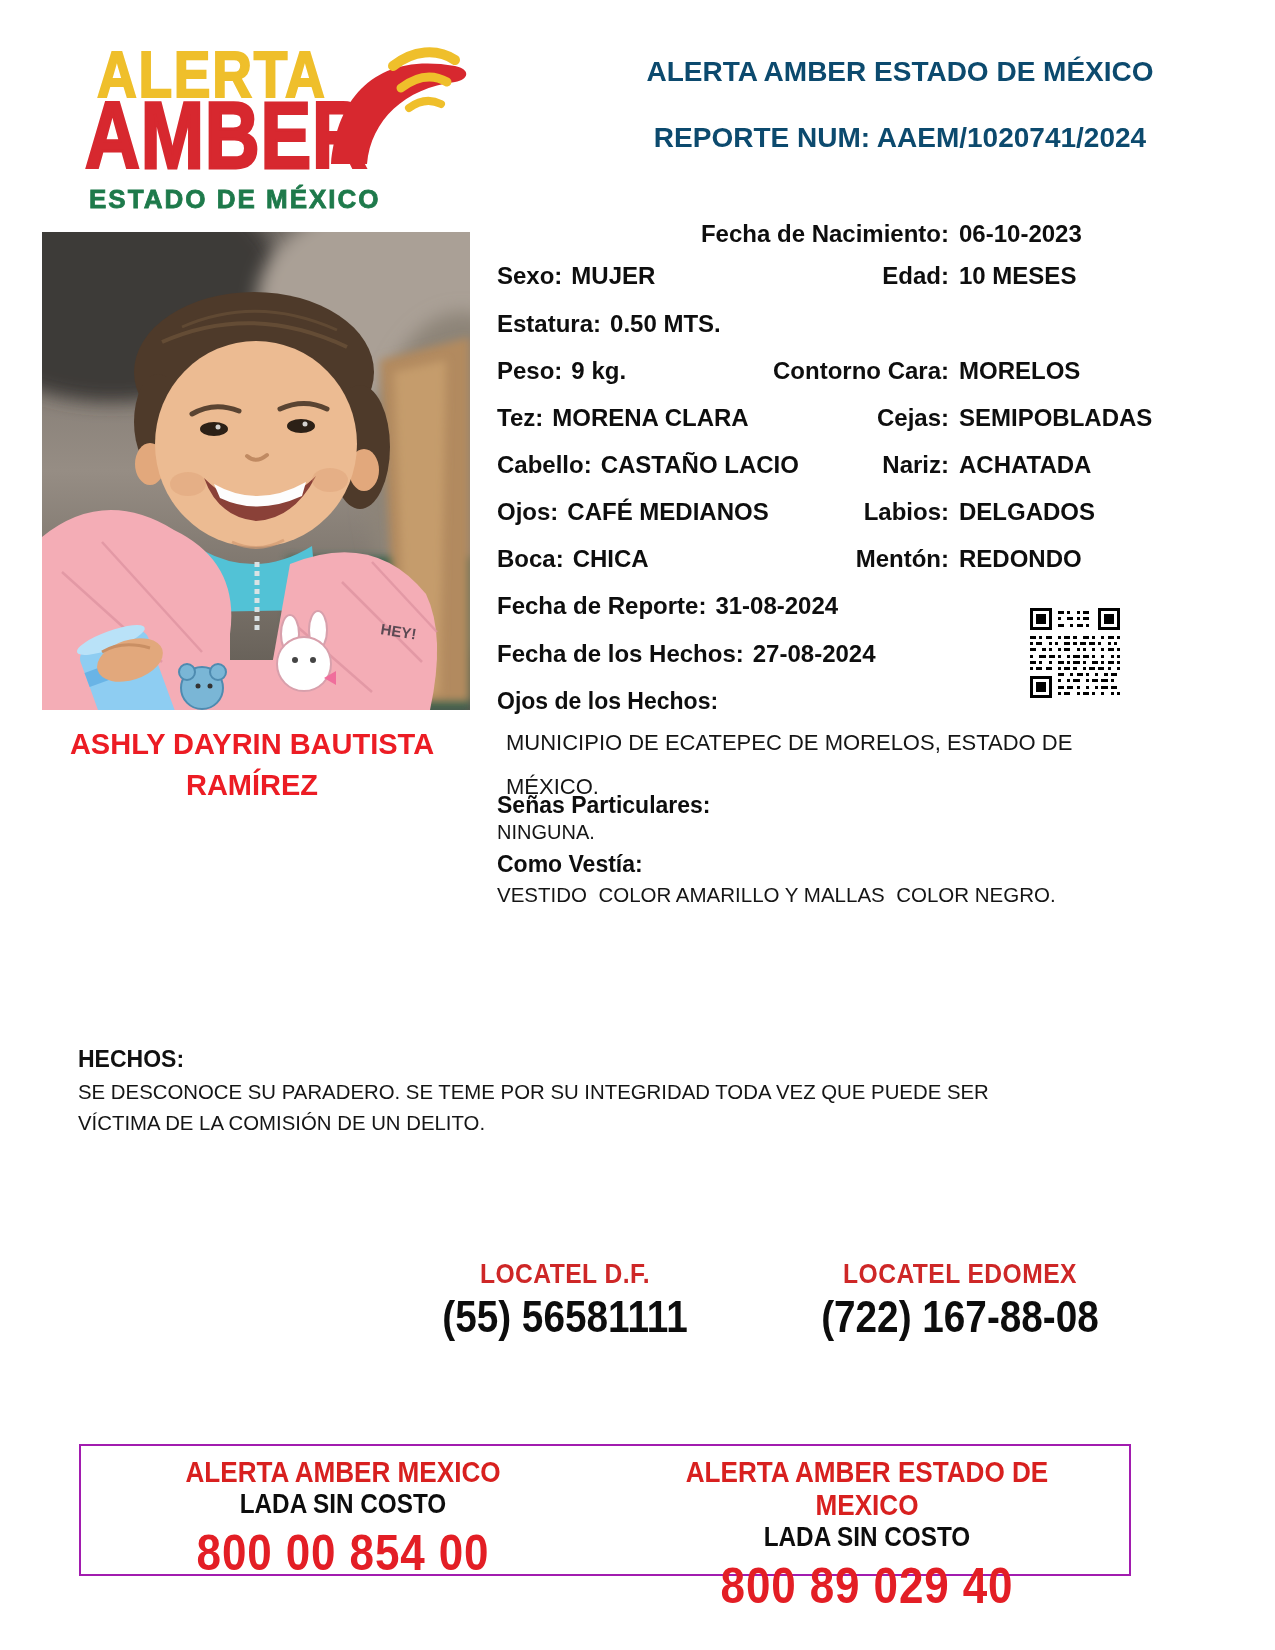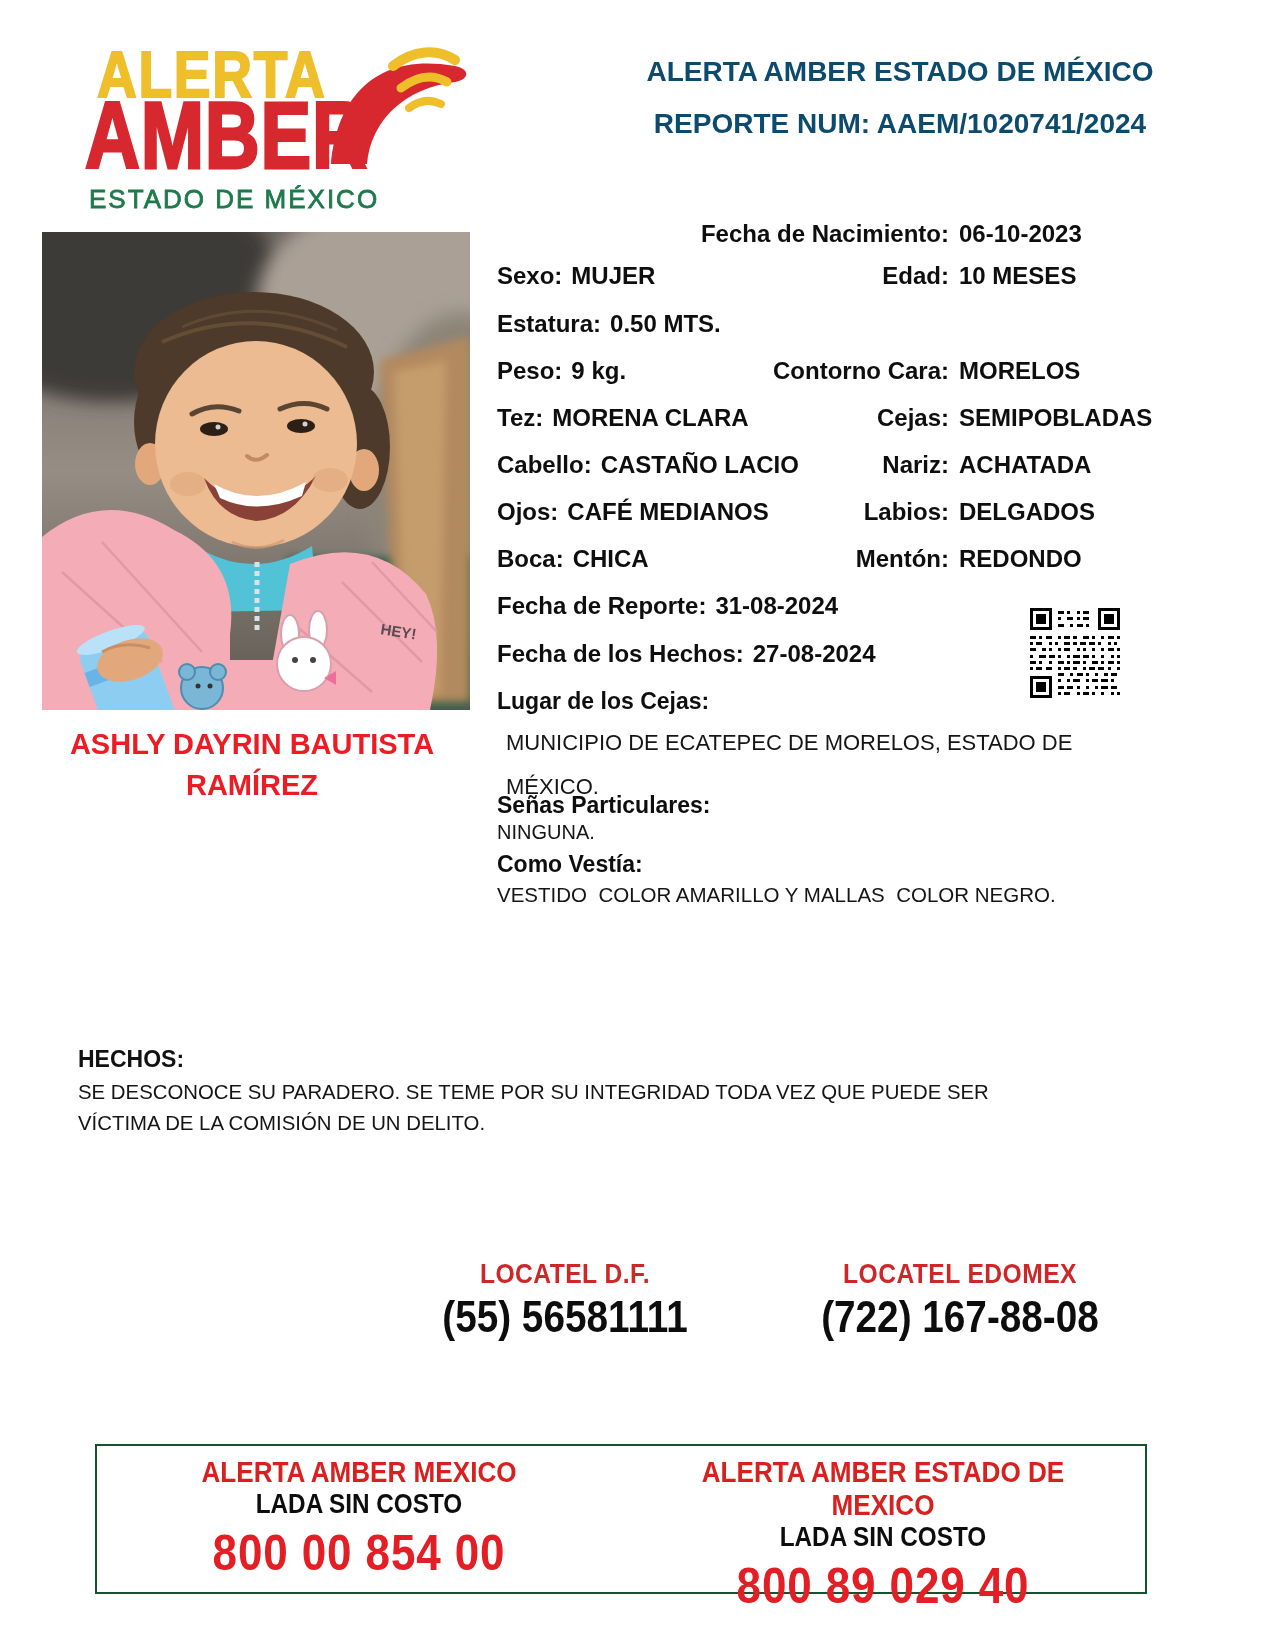--- a/index.html
+++ b/index.html
@@ -8,28 +8,28 @@
   .page { position:relative; width:1275px; height:1650px; background:#fff; overflow:hidden; }
 
   
   .logo { position:absolute; left:85px; top:36px; width:400px; height:175px; }
   .logo-l1 { position:absolute; left:12px; top:2px; font-size:64px; font-weight:700; color:#EFBF2B;
              letter-spacing:2px; transform:scaleX(0.86); transform-origin:left;
              -webkit-text-stroke:2px #EFBF2B; }
   .logo-l2 { position:absolute; left:0px; top:52px; font-size:95px; font-weight:700; color:#D7282F;
              letter-spacing:1px; transform:scaleX(0.80); transform-origin:left;
              -webkit-text-stroke:3px #D7282F; line-height:95px;}
-  .logo-l3 { position:absolute; left:4px; top:148px; font-size:26px; font-weight:400; color:#1E7A4B;
+  .logo-l3 { position:absolute; left:4px; top:148px; font-size:26px; font-weight:700; color:#1E7A4B;
              letter-spacing:2px; -webkit-text-stroke:0.8px #1E7A4B; }
   .swoosh { position:absolute; left:238px; top:0px; }
 
   
   .hdr { position:absolute; left:600px; top:56px; width:600px; text-align:center; }
   .hdr-line { font-size:28px; font-weight:700; color:#0c4a6e; }
-  .hdr-line + .hdr-line { margin-top:20px; }
+  .hdr-line + .hdr-line { margin-top:34px; }
 
   
   .photo { position:absolute; left:42px; top:232px; width:428px; height:478px; overflow:hidden; }
 
   
   .vname { position:absolute; left:28px; top:724px; width:448px; text-align:center;
            font-size:29px; font-weight:700; color:#EC1C24; line-height:41px; }
 
   
   .fld { position:absolute; font-size:24px; font-weight:700; color:#0e0e0e; white-space:nowrap; }
@@ -56,22 +56,22 @@
   .contact { position:absolute; top:1258px; text-align:center; }
   .contact .clbl { font-size:28px; font-weight:700; color:#CE2727; transform:scaleX(0.88);
                    transform-origin:center; letter-spacing:0.5px; }
   .contact .cnum { font-size:44px; font-weight:700; color:#0d0d0d; margin-top:2px;
                    transform:scaleX(0.88); transform-origin:center; }
   .c1 { left:55px;  width:310px; }
   .c2 { left:385px; width:360px; }
   .c3 { left:765px; width:390px; }
 
   
-  .hotbox { position:absolute; left:95px; top:1444px; width:1052px; height:150px;
-            border:2px solid #14532d; display:flex; }
+  .hotbox { position:absolute; left:79px; top:1444px; width:1052px; height:132px;
+            border:2px solid #a21caf; display:flex; }
   .hotcol { width:50%; text-align:center; padding-top:10px; }
   .hot-t { font-size:29px; font-weight:700; color:#D8201F; transform:scaleX(0.9);
            transform-origin:center; }
   .hot-s { font-size:27px; font-weight:700; color:#0d0d0d; margin-top:0px;
            transform:scaleX(0.9); transform-origin:center; }
   .hot-n { font-size:50px; font-weight:700; color:#E31E25; margin-top:4px;
            transform:scaleX(0.88); transform-origin:center; letter-spacing:1px; }
 </style>
 </head>
 <body>
@@ -257,21 +257,21 @@
         <rect x="2" y="2" width="3" height="3" fill="#000"></rect>
       <rect x="22" y="0" width="7" height="7" fill="#000"></rect>
         <rect x="23" y="1" width="5" height="5" fill="#fff"></rect>
         <rect x="24" y="2" width="3" height="3" fill="#000"></rect>
       <rect x="0" y="22" width="7" height="7" fill="#000"></rect>
         <rect x="1" y="23" width="5" height="5" fill="#fff"></rect>
         <rect x="2" y="24" width="3" height="3" fill="#000"></rect>
     </g>
   </svg>
 
-  <div class="sec-h" style="top:688px">Lugar de los Cejas:</div>
+  <div class="sec-h" style="top:688px">Ojos de los Hechos:</div>
   <div class="sec-b lugar-b">MUNICIPIO DE ECATEPEC DE MORELOS, ESTADO DE MÉXICO.</div>
 
   <div class="sec-h" style="top:792px">Señas Particulares:</div>
   <div class="sec-b senas-b">NINGUNA.</div>
 
   <div class="sec-h" style="top:851px">Como Vestía:</div>
   <div class="sec-b vestia-b">VESTIDO  COLOR AMARILLO Y MALLAS  COLOR NEGRO.</div>
 
   <div class="hechos-h">HECHOS:</div>
   <div class="hechos-b">SE DESCONOCE SU PARADERO. SE TEME POR SU INTEGRIDAD TODA VEZ QUE PUEDE SER VÍCTIMA DE LA COMISIÓN DE UN DELITO.</div>

